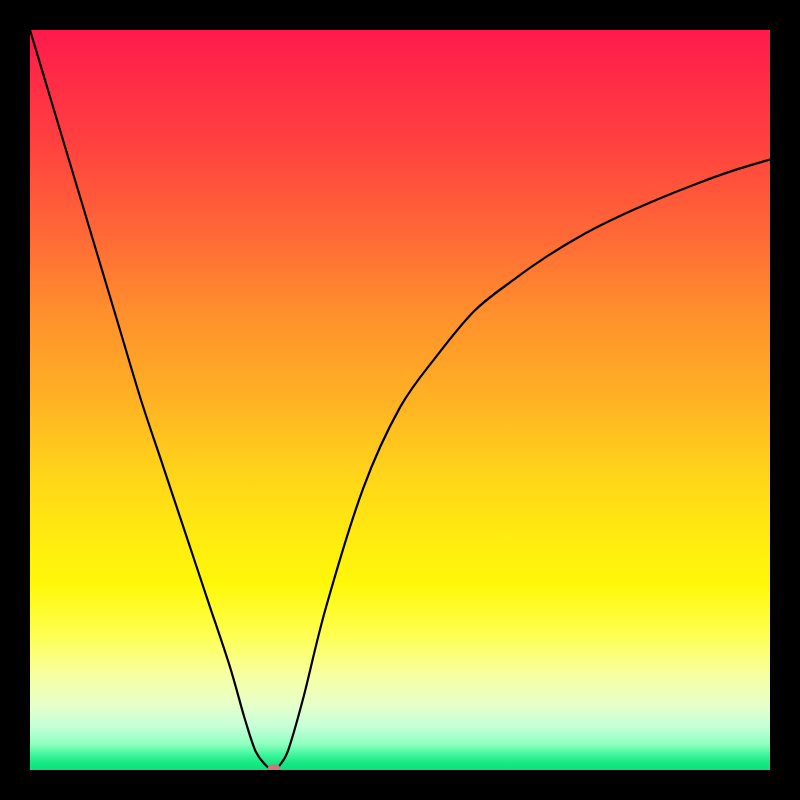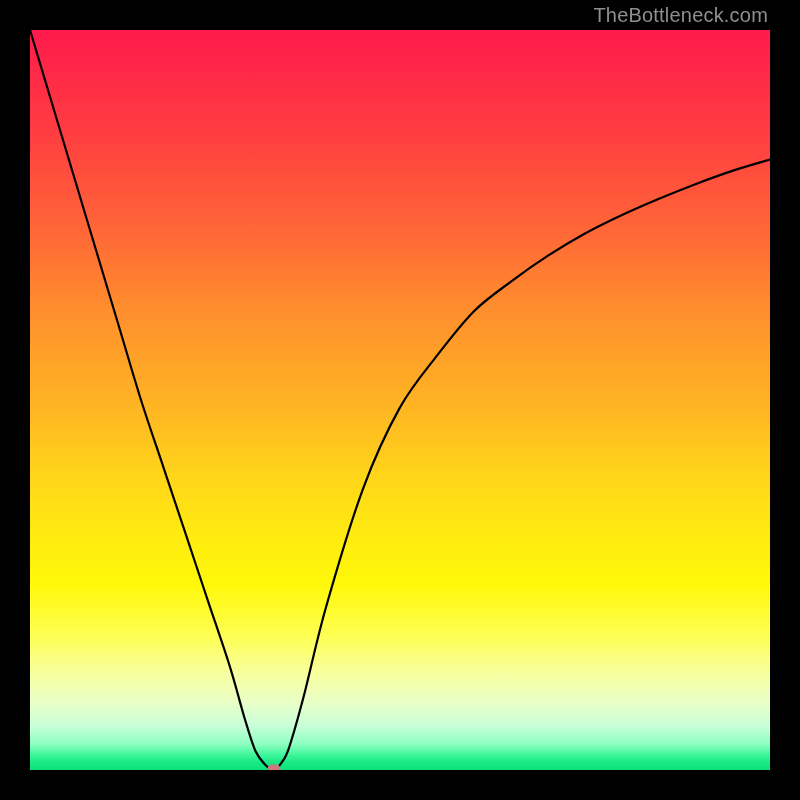--- a/index.html
+++ b/index.html
@@ -76,14 +76,13 @@
 <body>
 
 <div class="frame">
   <div class="plot-area">
     <div class="gradient"></div>
     <svg class="curve" viewBox="0 0 740 740" preserveAspectRatio="none">
       <path id="curve-path" fill="none" stroke="#000000" stroke-width="2.2" stroke-linecap="round" stroke-linejoin="round" d="M 0.00 0.00 C 3.55 11.84, 15.10 50.32, 22.20 74.00 C 29.30 97.68, 37.30 124.32, 44.40 148.00 C 51.50 171.68, 59.50 198.32, 66.60 222.00 C 73.70 245.68, 81.70 272.32, 88.80 296.00 C 95.90 319.68, 103.90 347.50, 111.00 370.00 C 118.10 392.50, 126.10 415.29, 133.20 436.60 C 140.30 457.91, 148.30 481.89, 155.40 503.20 C 162.50 524.51, 170.50 548.49, 177.60 569.80 C 184.70 591.11, 193.88 617.46, 199.80 636.40 C 205.72 655.34, 210.46 674.58, 214.60 688.20 C 218.74 701.82, 222.15 713.80, 225.70 721.50 C 229.25 729.20, 233.84 733.34, 236.80 736.30 C 239.76 739.26, 241.83 740.59, 244.20 740.00 C 246.57 739.41, 249.23 736.15, 251.60 732.60 C 253.97 729.05, 255.45 728.46, 259.00 717.80 C 262.55 707.14, 267.88 688.50, 273.80 666.00 C 279.72 643.50, 286.53 610.35, 296.00 577.20 C 305.47 544.05, 321.16 490.77, 333.00 458.80 C 344.84 426.83, 358.16 398.71, 370.00 377.40 C 381.84 356.09, 395.16 340.99, 407.00 325.60 C 418.84 310.21, 432.16 293.04, 444.00 281.20 C 455.84 269.36, 469.16 260.48, 481.00 251.60 C 492.84 242.72, 506.16 233.40, 518.00 225.70 C 529.84 218.00, 543.16 210.01, 555.00 203.50 C 566.84 196.99, 580.16 190.56, 592.00 185.00 C 603.84 179.44, 617.16 173.69, 629.00 168.72 C 640.84 163.75, 654.16 158.42, 666.00 153.92 C 677.84 149.42, 691.16 144.51, 703.00 140.60 C 714.84 136.69, 734.08 131.28, 740.00 129.50"></path>
     </svg>
     <div id="marker" class="marker" style="left: 244.2px; top: 738.52px; background: rgb(204, 122, 128);"></div>
   </div>
-  <div class="watermark">TheBottleneck.com</div>
 </div>
 
 </body></html>

